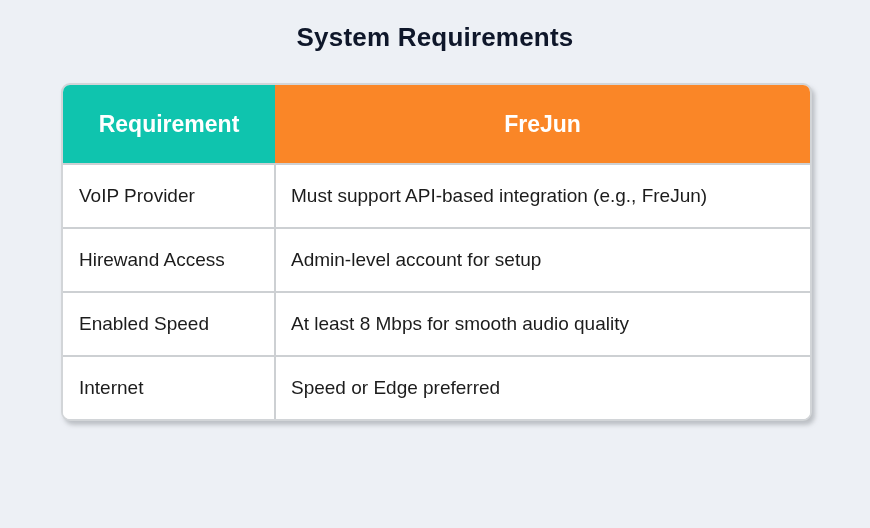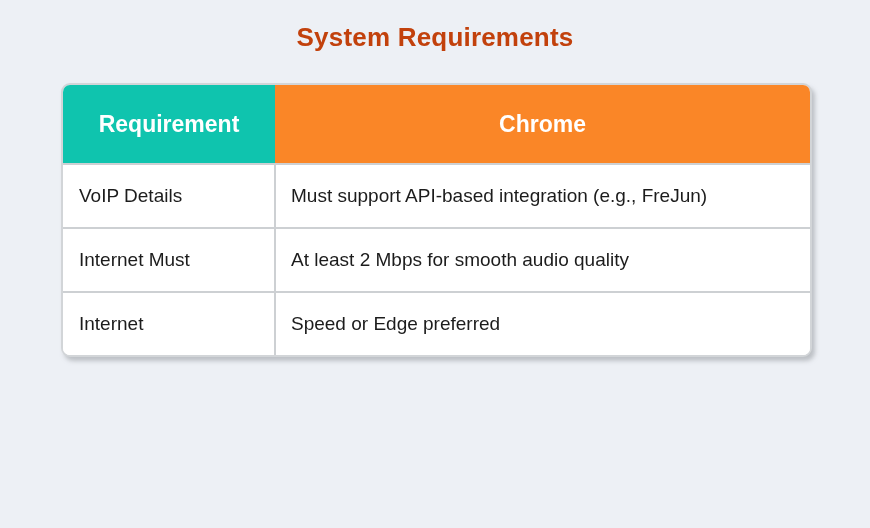--- a/index.html
+++ b/index.html
@@ -20,21 +20,21 @@
     box-sizing: border-box;
   }
   .page-title {
     position: absolute;
     top: 22px;
     left: 0;
     width: 870px;
     text-align: center;
     font-size: 26px;
     font-weight: bold;
-    color: #c2410c;
+    color: #0f172a;
     letter-spacing: 0.2px;
   }
   .table-shell {
     position: absolute;
     left: 61px;
     top: 83px;
     width: 747px;
     border-radius: 9px;
     background: #ffffff;
     border: 2px solid #d2d5d8;
@@ -97,31 +97,35 @@
 
   <div class="table-shell">
     <table class="req-table">
       <colgroup>
         <col class="col-req">
         <col class="col-det">
       </colgroup>
       <thead>
         <tr>
           <th class="th-requirement">Requirement</th>
-          <th class="th-details">Chrome</th>
+          <th class="th-details">FreJun</th>
         </tr>
       </thead>
       <tbody>
         <tr>
-          <td class="cell-req">VoIP Details</td>
+          <td class="cell-req">VoIP Provider</td>
           <td class="cell-det">Must support API-based integration (e.g., FreJun)</td>
         </tr>
         <tr>
-          <td class="cell-req">Internet Must</td>
-          <td class="cell-det">At least 2 Mbps for smooth audio quality</td>
+          <td class="cell-req">Hirewand Access</td>
+          <td class="cell-det">Admin-level account for setup</td>
+        </tr>
+        <tr>
+          <td class="cell-req">Enabled Speed</td>
+          <td class="cell-det">At least 8 Mbps for smooth audio quality</td>
         </tr>
         <tr>
           <td class="cell-req">Internet</td>
           <td class="cell-det">Speed or Edge preferred</td>
         </tr>
       </tbody>
     </table>
   </div>
 
 </div>

